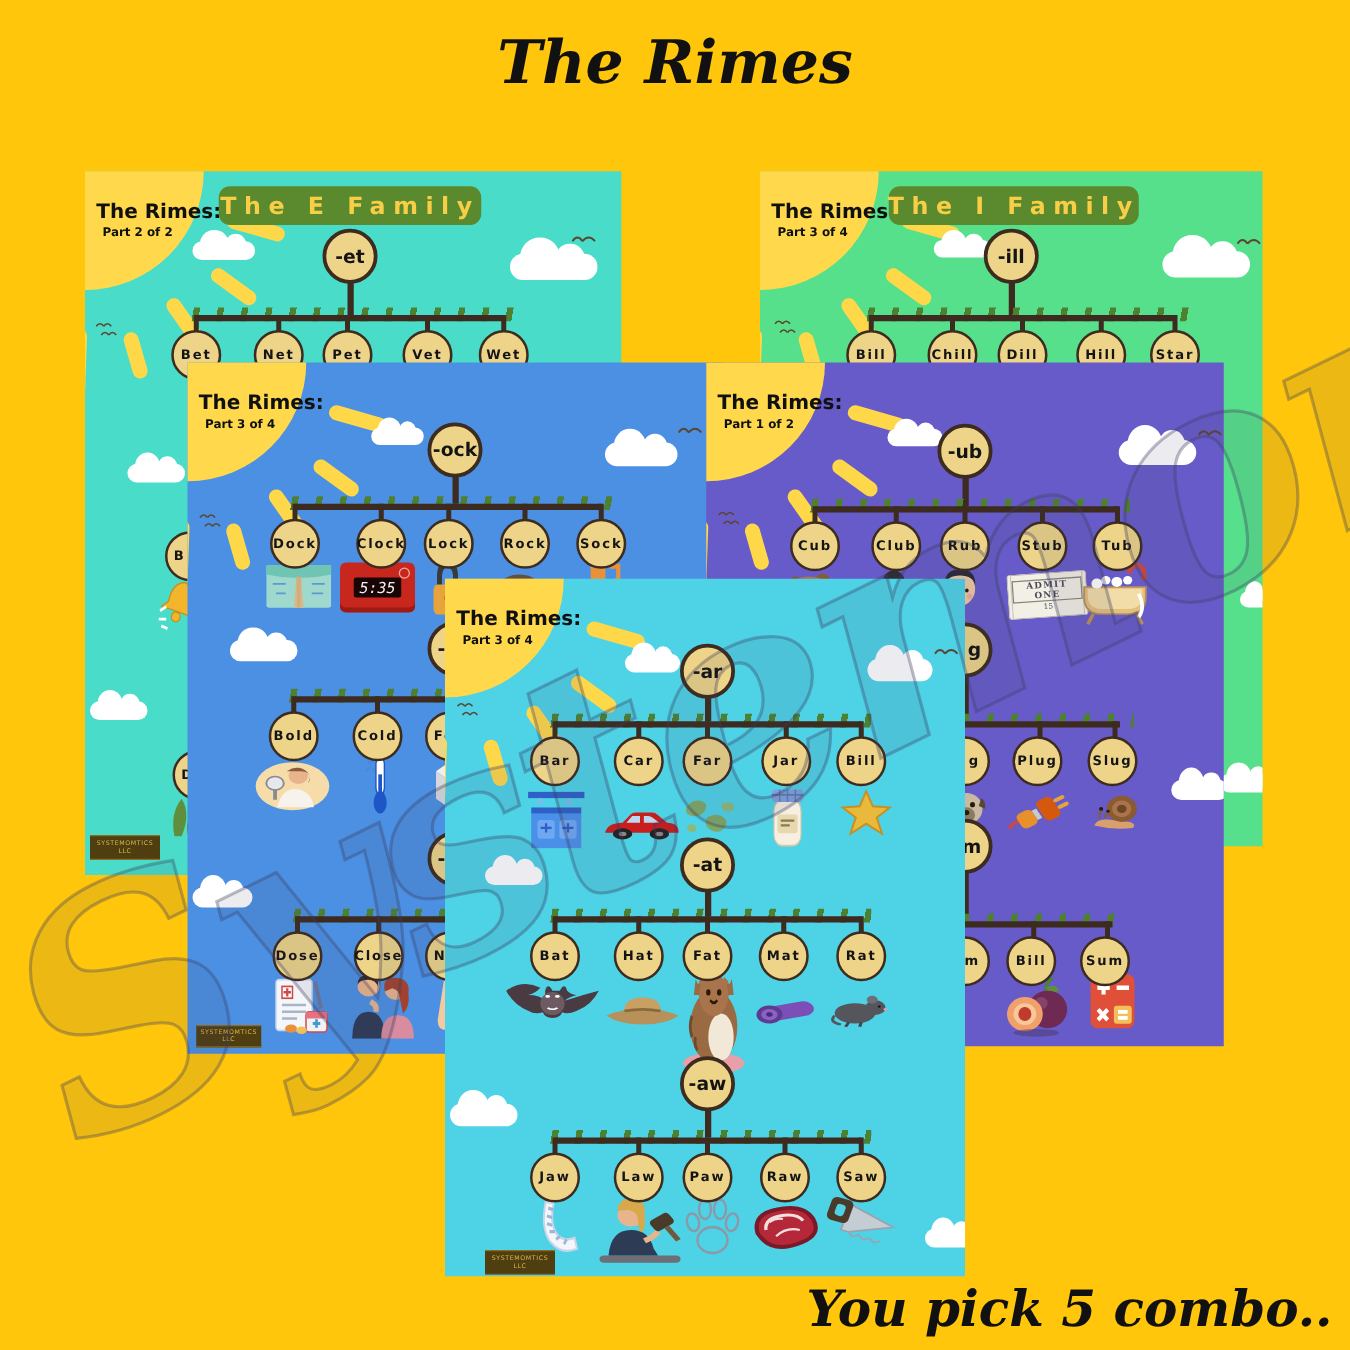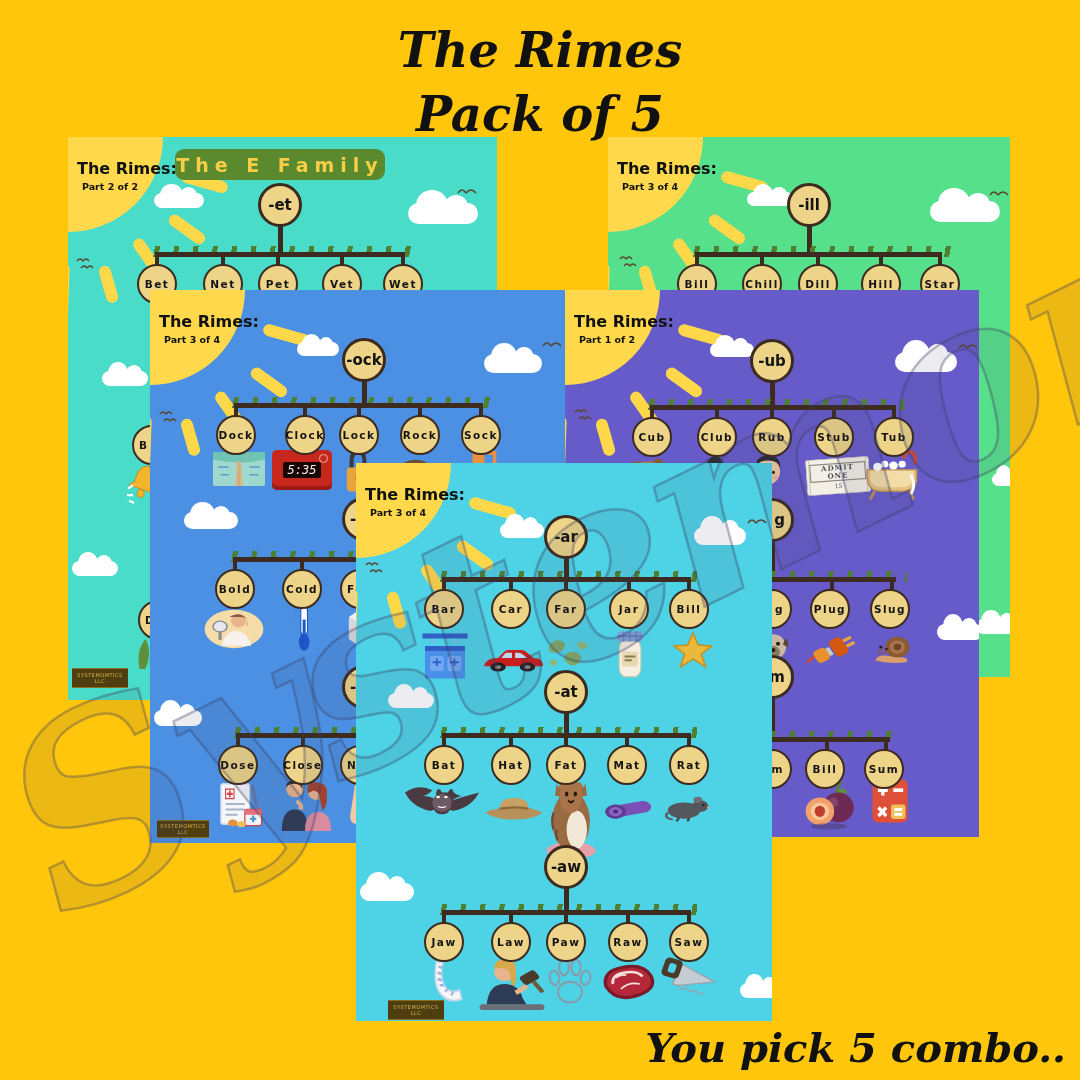--- a/index.html
+++ b/index.html
@@ -40,21 +40,20 @@
   .ticketpic .t1{font-size:7px;font-weight:700;letter-spacing:1px;border:1px solid #8A8578;padding:0 2px;text-align:center;line-height:1.1}
   .ticketpic .t2{font-size:6px;margin-top:1px}
   .watermark{position:absolute;left:-40px;top:420px;width:1250px;text-align:center;font-family:"DejaVu Serif",serif;font-style:italic;font-weight:700;font-size:250px;letter-spacing:-8px;white-space:nowrap;color:rgba(70,70,105,0.10);-webkit-text-stroke:2.5px rgba(60,60,95,0.35);transform:rotate(-26deg);z-index:6;pointer-events:none}
 </style>
 </head>
 <body>
 
 <div class="canvas">
 
   <div class="big-title" style="top:22px">The Rimes</div>
-  <div class="big-title" style="top:86px">Pack of 5</div>
 
   <div class="poster" style="left:68px;top:137px;width:429px;height:563px;background:#49DCC9;z-index:1">
     <div class="sun"></div>
     <div class="rays">
         <i></i>
         <i></i>
         <i></i>
         <i></i>
         <i></i>
       </div>
@@ -118,20 +117,23 @@
         <i></i>
         <i></i>
         <i></i>
         <i></i>
         <i></i>
       </div>
     <div class="rimes">
       <div class="t1">The Rimes:</div>
       <div class="t2">Part 3 of 4</div>
     </div>
+    <div class="banner" style="left:103px;width:200px">
+        <span>The I Family</span>
+      </div>
     <div class="cloud" style="left:139px;top:55px;width:46px;height:14px"></div>
     <div class="cloud" style="left:322px;top:64px;width:70px;height:21px"></div>
     <svg class="bird" style="left:380px;top:50px" width="22" height="10">
         <path d="M2 8 Q6 2 10 8 M10 8 Q15 2 20 8" stroke="#5A4632" stroke-width="1.5" fill="none"></path>
       </svg>
     <svg class="bird" style="left:10px;top:116px" width="26" height="16">
         <path d="M2 6 Q5 2 8 6 M8 6 Q11 2 14 6 M6 13 Q9 9 12 13 M12 13 Q15 9 18 13" stroke="#5A4632" stroke-width="1.3" fill="none"></path>
       </svg>
     <div class="cloud" style="left:314px;top:212px;width:50px;height:16px"></div>
     <div class="cloud" style="left:384px;top:336px;width:34px;height:13px"></div>

